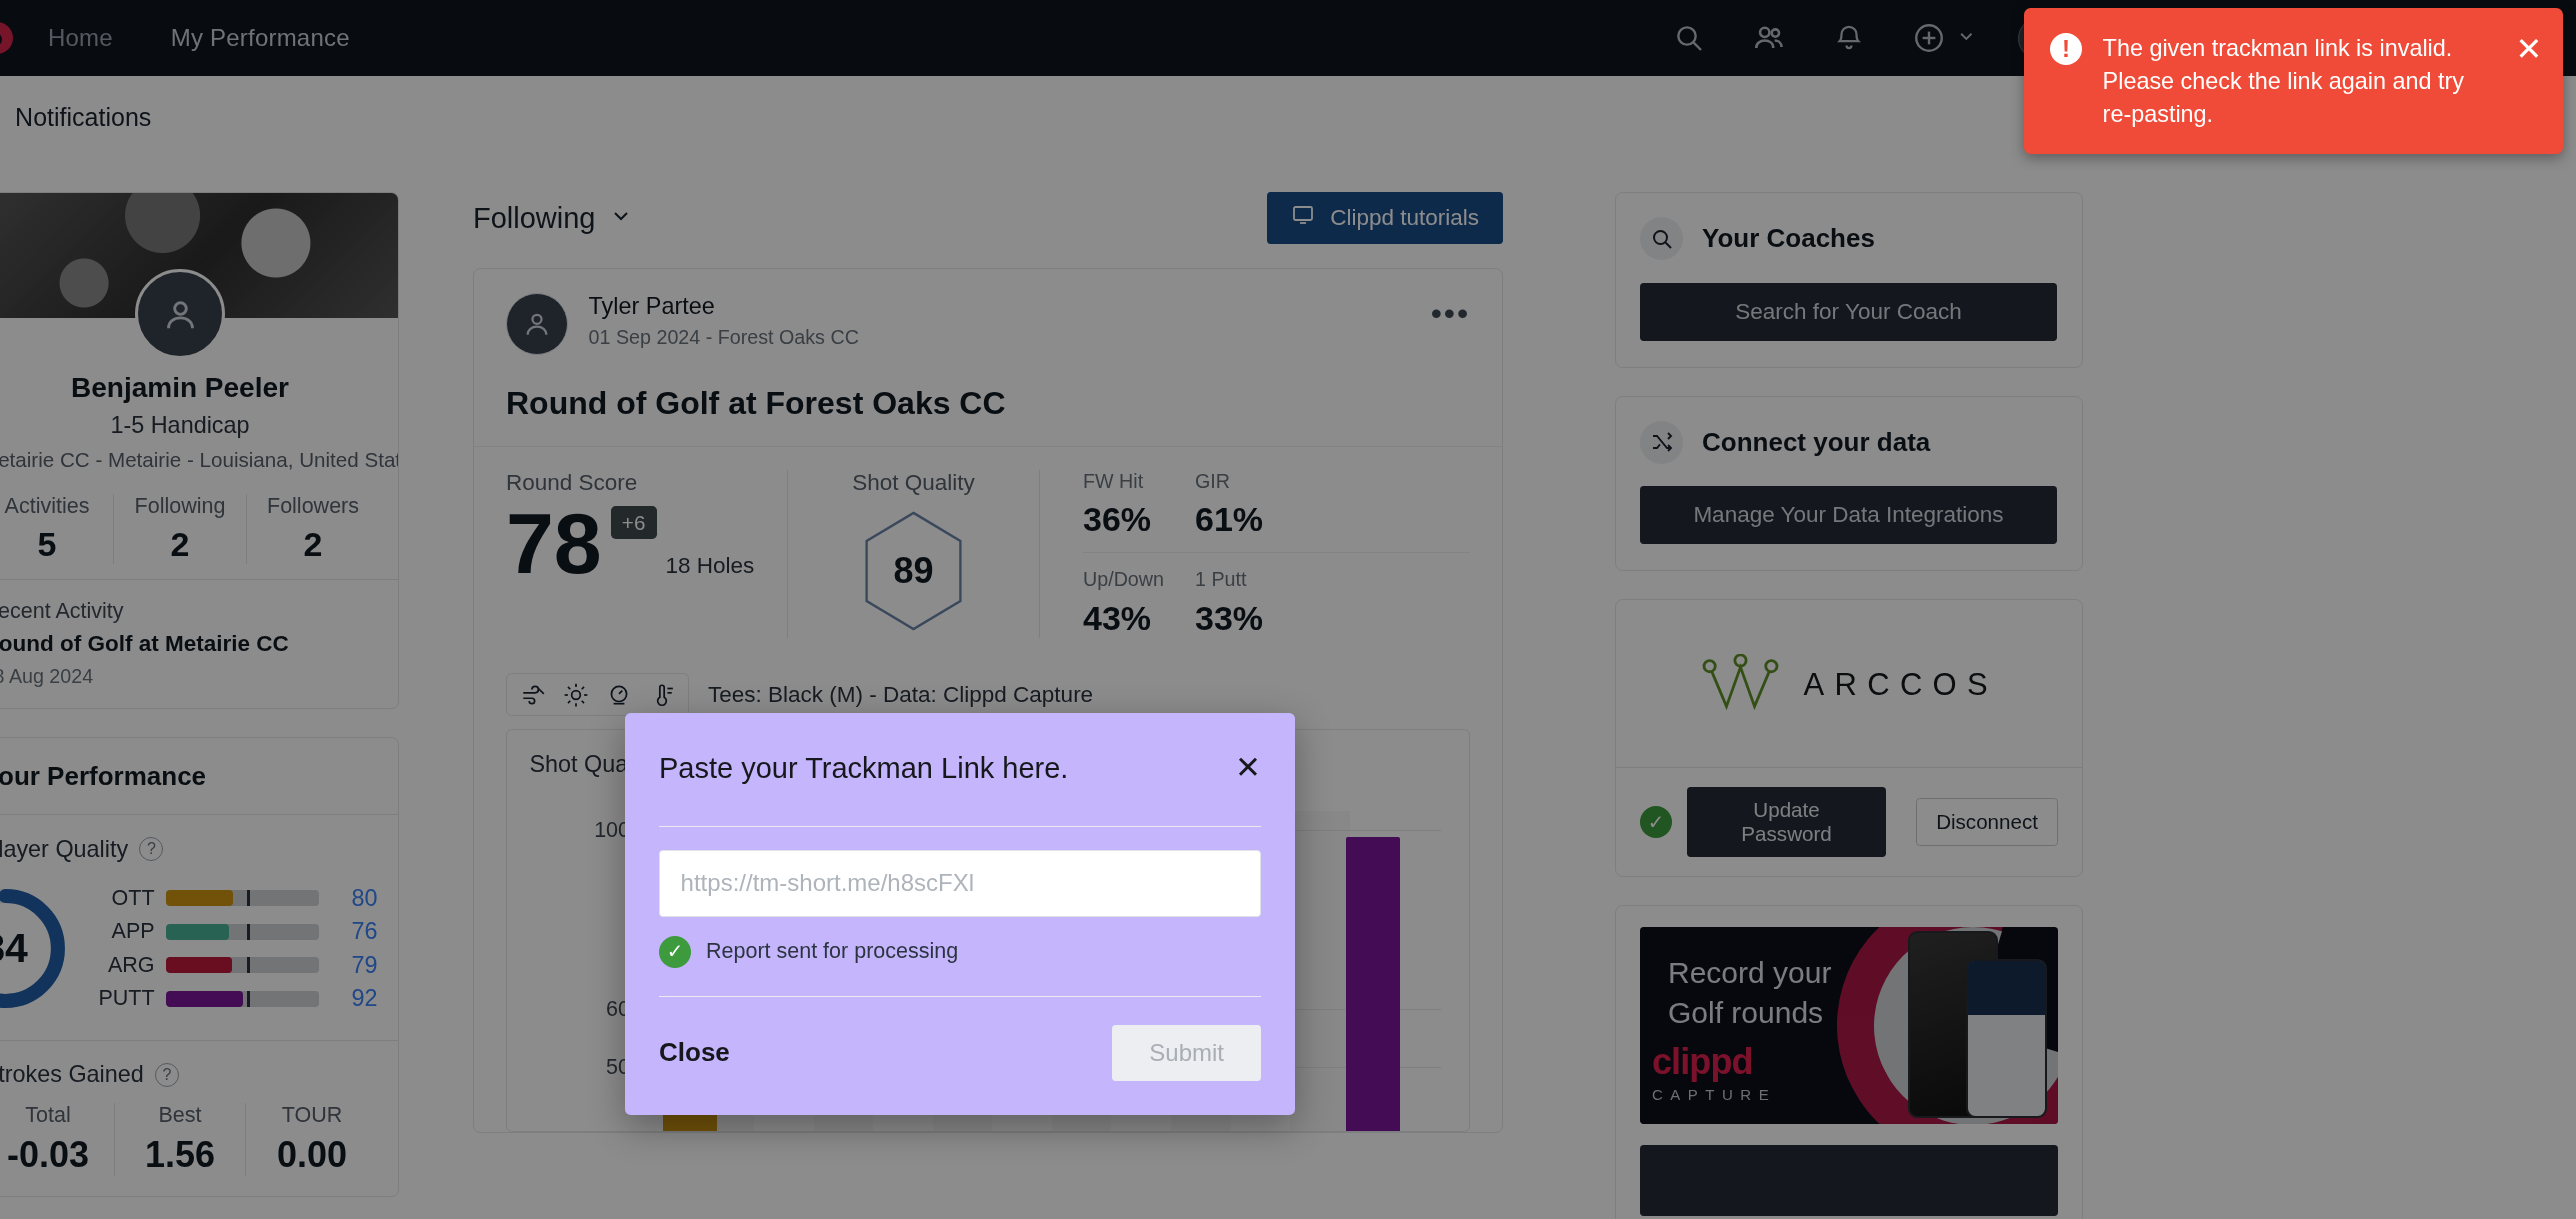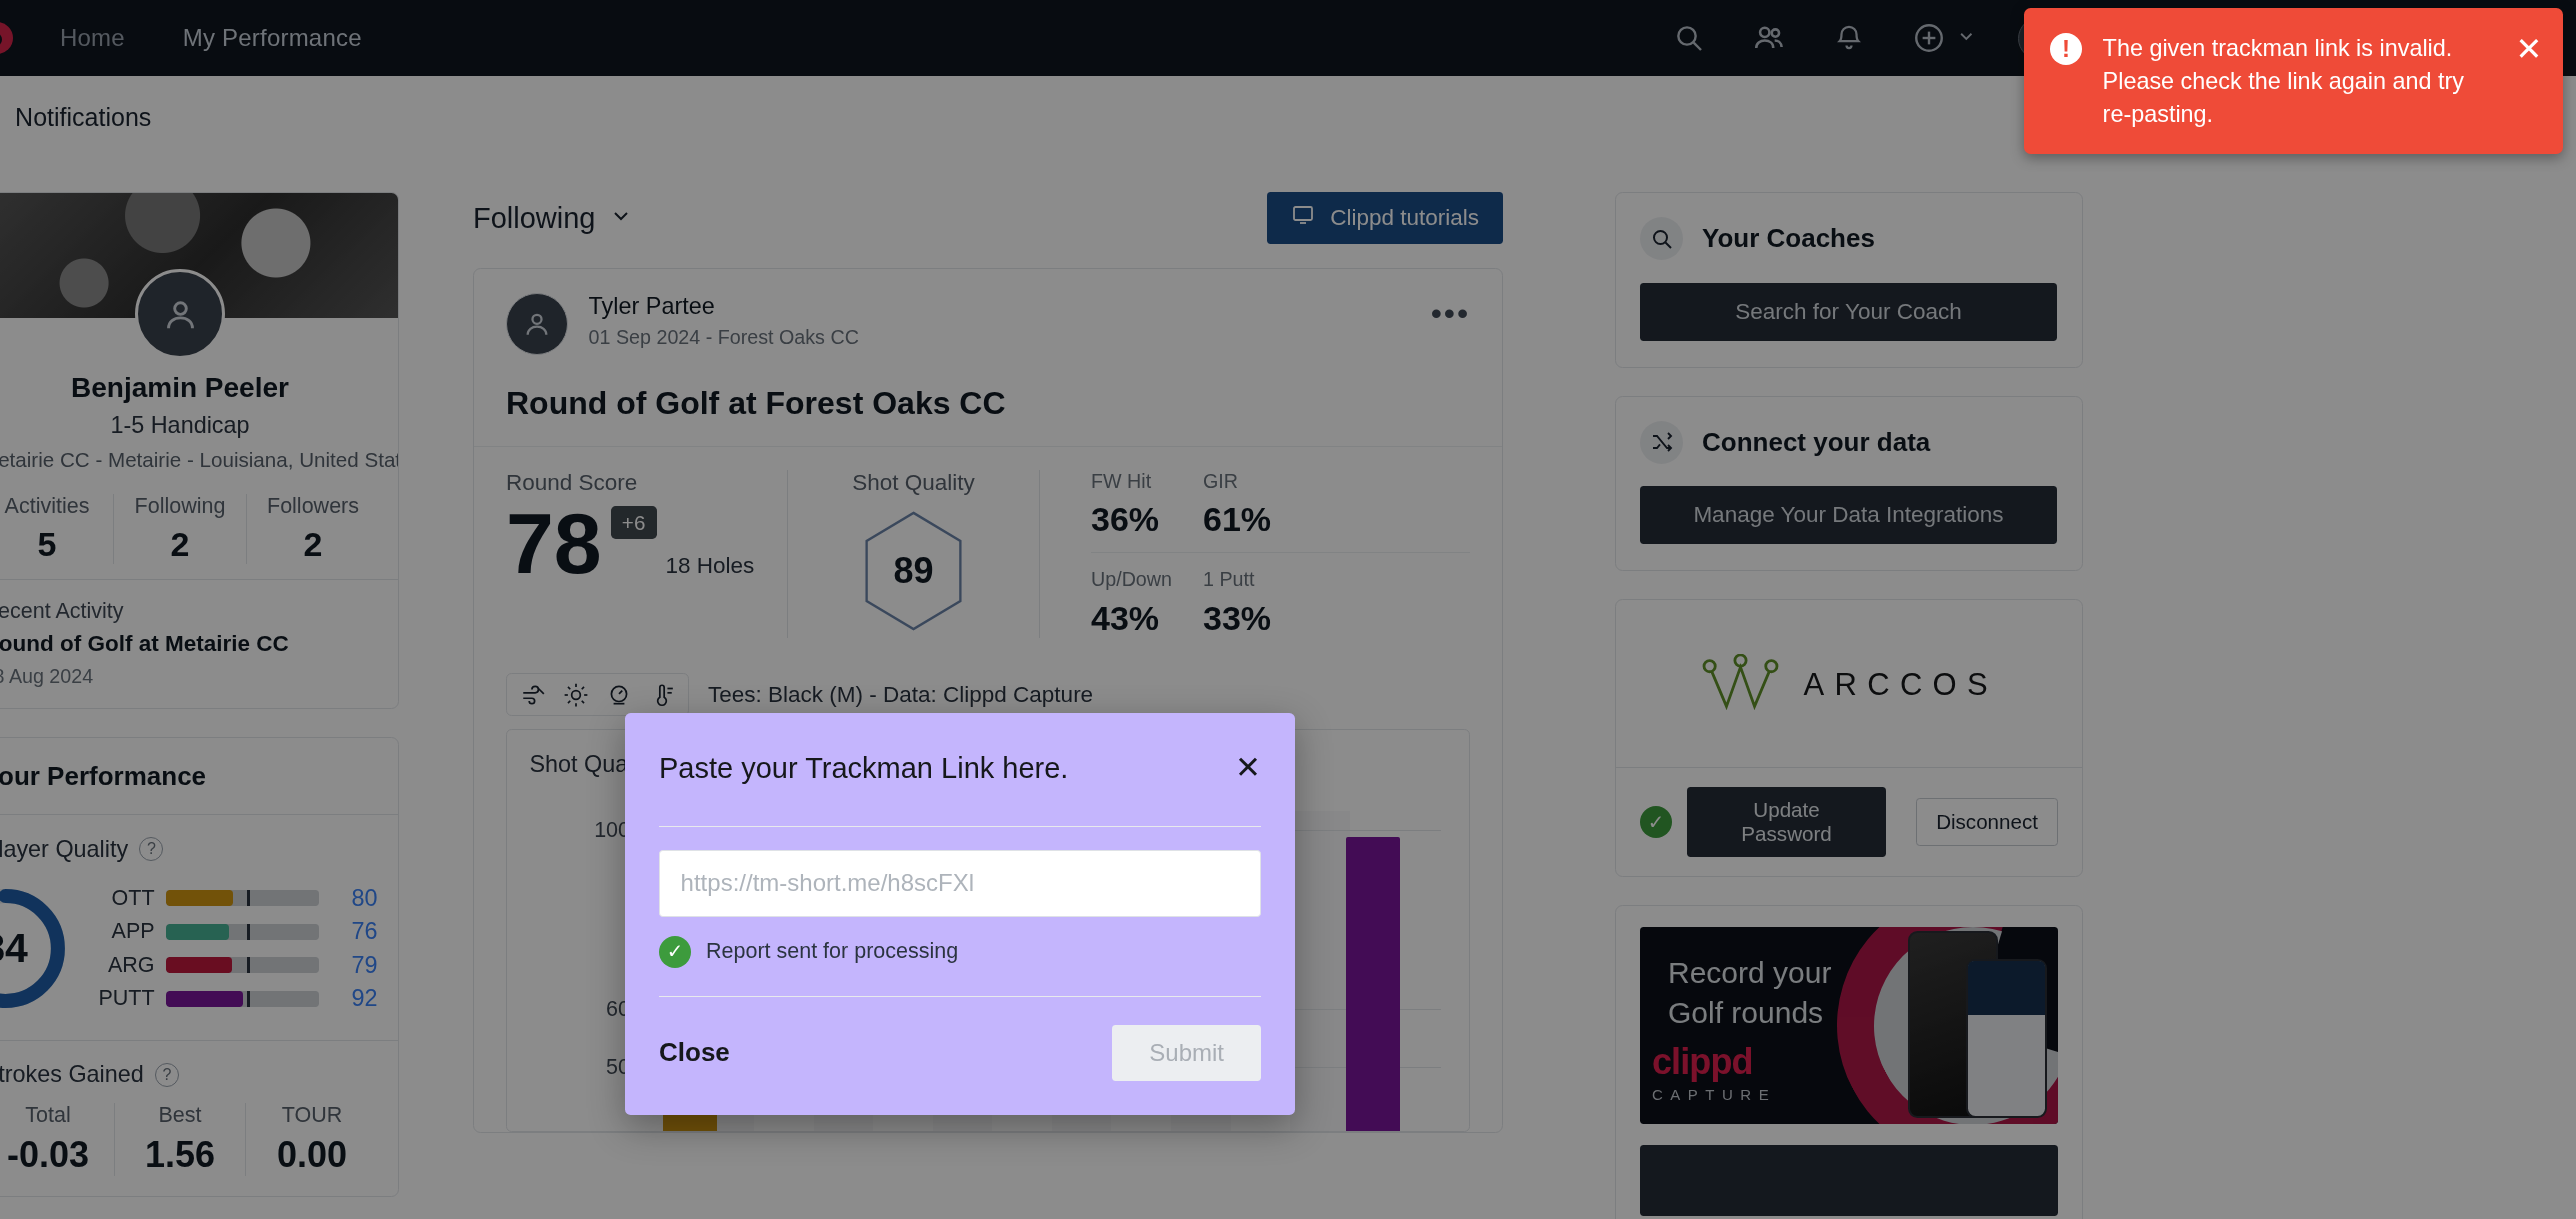--- a/index.html
+++ b/index.html
@@ -33,21 +33,21 @@
   .brand-logo::before {
     content: ""; position: absolute; left: 0; top: 5.6px;
     width: 28px; height: 32px;
     background: #d7264b;
     border-radius: 0 17px 17px 0;
   }
   .brand-logo::after {
     content: ""; position: absolute; left: 1.9px; top: 15px;
     width: 15px; height: 15px; background: #0f1620; border-radius: 50%;
   }
-  .nav-links { display: flex; align-items: center; gap: 58px; margin-left: 43px; }
+  .nav-links { display: flex; align-items: center; gap: 58px; margin-left: 31px; }
   .nav-link {
     color: #9aa3ae; font-size: 24px; letter-spacing: 0.2px;
     cursor: pointer; white-space: nowrap;
   }
   .nav-link.active { color: #c9d1da; }
   .nav-right {
     margin-left: auto; display: flex; align-items: center;
     gap: 41px; padding-right: 487px;
   }
   .nav-icon {
@@ -231,21 +231,21 @@
   .ss-sq {
     width: 253px; border-left: 0.9px solid #e2e5e9; border-right: 0.9px solid #e2e5e9;
     text-align: center; padding: 0 19px;
   }
   .hexwrap { position: relative; width: 105px; height: 124px; margin: 13px auto 0; }
   .hexwrap .hexnum {
     position: absolute; inset: 0; display: flex; align-items: center;
     justify-content: center; font-size: 36px; font-weight: bold; color: #111a24;
   }
   .ss-grid { flex: 1; padding-left: 43px; }
-  .ssg-row { display: flex; margin-left: 8px; }
+  .ssg-row { display: flex; }
   .ssg-row:first-child { border-bottom: 0.9px solid #eceef1; padding-bottom: 13px; }
   .ssg-row:last-child { padding-top: 15px; }
   .ssg-cell { width: 112px; }
   .ssg-lab { font-size: 19.7px; color: #6a737d; }
   .ssg-val { font-size: 34px; font-weight: bold; color: #111a24; margin-top: 7.5px; }
 
   .chart-area { padding: 0 32px 0; }
   .wx-row { display: flex; align-items: center; gap: 19px; padding: 7.5px 0 13px; }
   .wx-pills {
     display: flex; align-items: center; gap: 17px;

